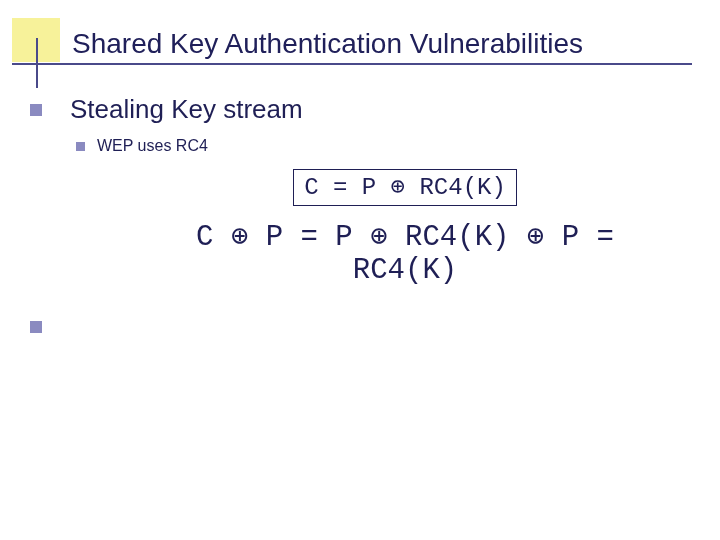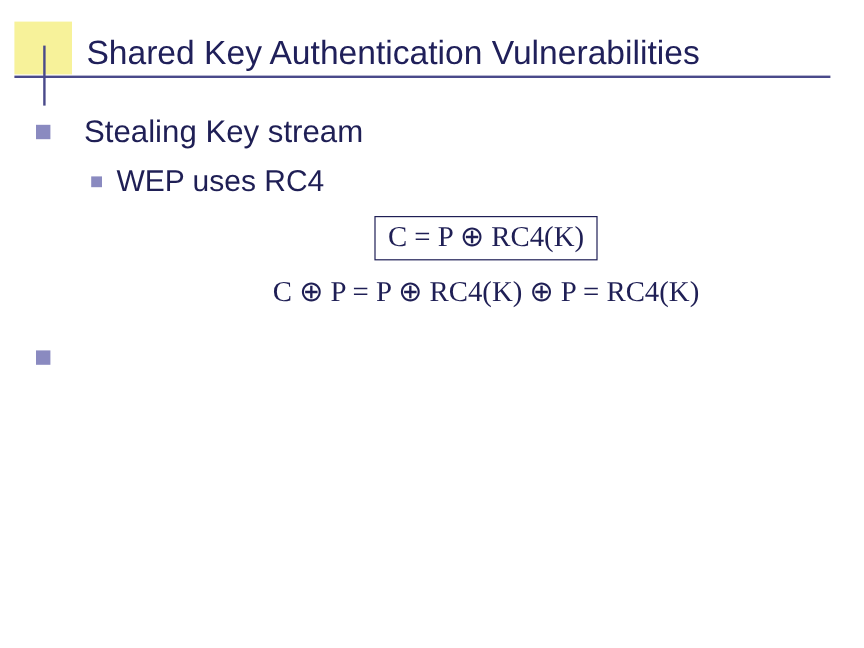--- a/index.html
+++ b/index.html
@@ -64,21 +64,21 @@
   }
   .lvl1 {
     font-size: 26px;
     color: #1f1f55;
     margin-bottom: 12px;
     display: flex;
     align-items: center;
     gap: 14px;
   }
   .lvl2 {
-    font-size: 25px;
+    font-size: 16px;
     color: #1f1f55;
     margin-left: 46px;
     margin-bottom: 14px;
     display: flex;
     align-items: center;
   }
   .bullet1 {
     display: inline-block;
     width: 12px;
     height: 12px;
@@ -91,36 +91,36 @@
     width: 9px;
     height: 9px;
     background: #8a8ac0;
     margin-right: 12px;
     flex-shrink: 0;
   }
   .formula-block {
     margin-left: 90px;
     margin-top: 8px;
     margin-bottom: 34px;
-    font-family: Liberation Serif, serif;
+    font-family: Liberation Mono, monospace;
   }
   .formula-line1 {
     font-size: 24px;
     color: #1f1f55;
     text-align: center;
     width: 420px;
     margin: 0 auto 6px auto;
   }
   .boxed {
     display: inline-block;
     border: 1.5px solid #1f1f55;
     padding: 2px 10px 4px 10px;
   }
   .formula-line2 {
-    font-size: 24px;
+    font-size: 29px;
     color: #1f1f55;
     text-align: center;
     width: 500px;
     margin: 12px auto;
   }
 </style>
 </head>
 <body>
 
 <div class="slide">

